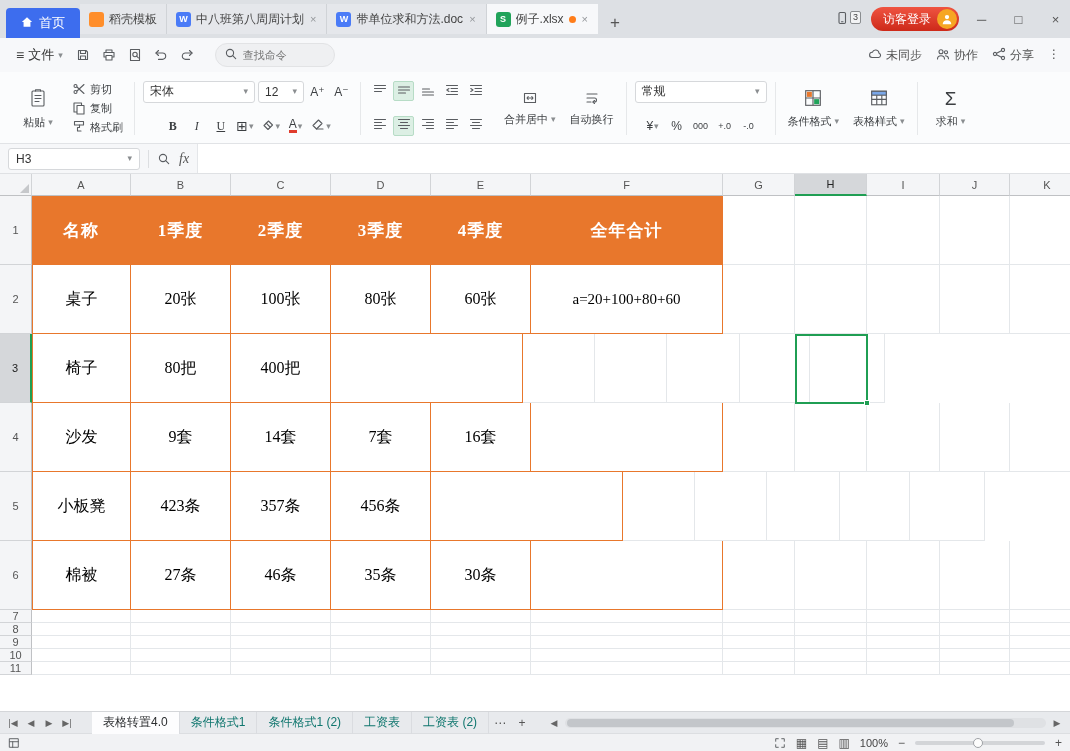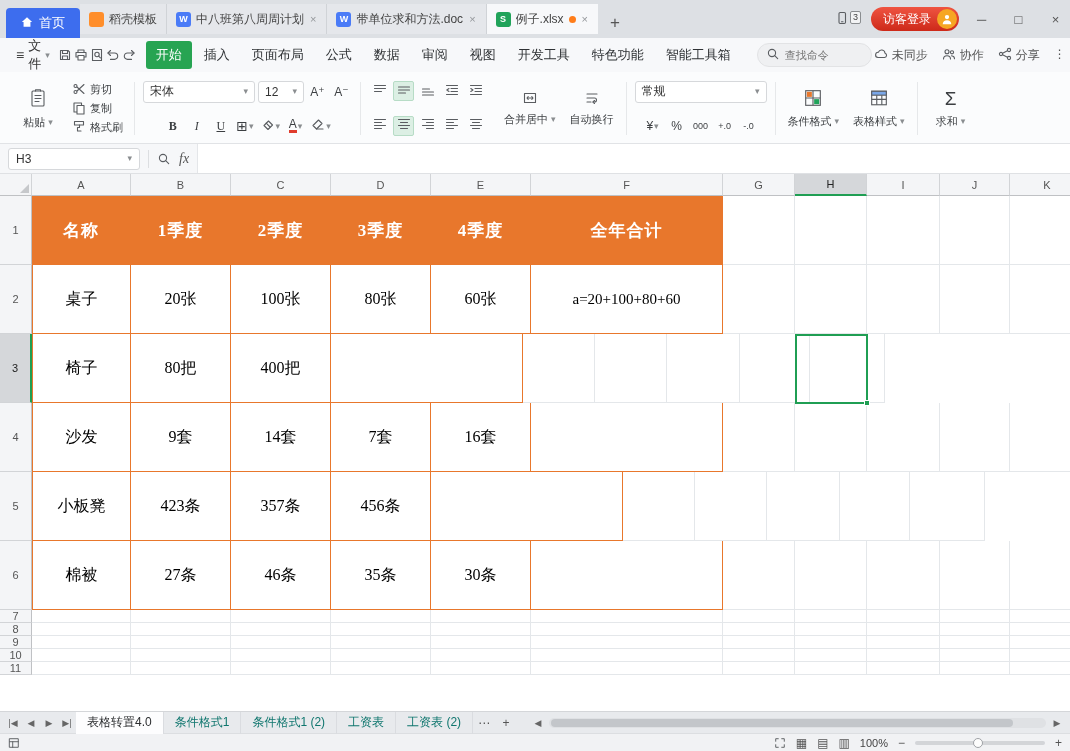--- a/index.html
+++ b/index.html
@@ -83,21 +83,21 @@
 .t-cell{border-right-color:#e8772c;border-bottom-color:#e8772c;font-family:"Liberation Serif","DejaVu Serif",serif;font-size:16px;color:#000}
 .t-left{border-left:1px solid #e8772c}
 .t-formula{font-size:15px;letter-spacing:0}
 .sel-overlay{position:absolute;left:795px;top:160px;width:73px;height:70px;border:2px solid #1f9e53;z-index:5;pointer-events:none}
 .sel-handle{position:absolute;right:-4px;bottom:-4px;width:6px;height:6px;background:#1f9e53;border:1px solid #fff}
 
 
 .sheetbar{height:22px;background:#e8eaed;border-top:1px solid #d4d6d9;display:flex;align-items:center;padding:0 4px}
 .nav{width:18px;text-align:center;color:#666;font-size:9px;flex:0 0 auto}
 .nav.wide{font-size:12px;width:22px;color:#555}
-.sheet-tabs{display:flex;align-items:stretch;height:22px;margin-left:0}
+.sheet-tabs{display:flex;align-items:stretch;height:22px;margin-left:16px}
 .sheet-tab{padding:0 11px;display:flex;align-items:center;font-size:12px;color:#0f766e;border-right:1px solid #dadce0;white-space:nowrap}
 .sheet-tab.active{background:#fdfdfe;color:#2c2e30}
 .hscroll{margin-left:12px;flex:1;height:14px;display:flex;align-items:center;gap:2px;min-width:120px}
 .hs-track{flex:1;height:10px;background:#dfe1e4;border-radius:5px;position:relative}
 .hs-thumb{position:absolute;left:2px;top:1px;height:8px;width:93%;background:#c3c6ca;border-radius:4px}
 
 
 .statusbar{height:18px;background:#f1f2f4;border-top:1px solid #dcdee1;display:flex;align-items:center;padding:0 8px;font-size:11px;color:#555}
 .sb-right{margin-left:auto;display:flex;align-items:center;gap:10px}
 .sic{display:flex;align-items:center}
@@ -194,32 +194,20 @@
         <path d="M4.5 2.5 2 5l2.5 2.5"></path>
         <path d="M2 5h6.5a3.2 3.2 0 1 1 0 6.4H4.5"></path>
       </svg>
     </i>
   <i class="mic">
       <svg width="14" height="14" viewBox="0 0 14 14" fill="none" stroke="#5a5d61" stroke-width="1.1" stroke-linecap="round" stroke-linejoin="round">
         <path d="M9.5 2.5 12 5 9.5 7.5"></path>
         <path d="M12 5H5.5a3.2 3.2 0 1 0 0 6.4H9.5"></path>
       </svg>
     </i>
-  <div id="menu-items" class="menu-items">
-      <div class="menu-item active">开始</div>
-      <div class="menu-item">插入</div>
-      <div class="menu-item">页面布局</div>
-      <div class="menu-item">公式</div>
-      <div class="menu-item">数据</div>
-      <div class="menu-item">审阅</div>
-      <div class="menu-item">视图</div>
-      <div class="menu-item">开发工具</div>
-      <div class="menu-item">特色功能</div>
-      <div class="menu-item">智能工具箱</div>
-    </div>
   <div class="searchbox">
     <span><svg width="14" height="14" viewBox="0 0 14 14" fill="none" stroke="#5a5d61" stroke-width="1.1" stroke-linecap="round" stroke-linejoin="round">
           <circle cx="6" cy="6" r="3.6"></circle>
           <path d="M8.7 8.7l3 3"></path>
         </svg></span>
     <input placeholder="查找命令" style="">
   </div>
   <div class="mb-right">
     <div class="mb-item">
       <span><svg width="14" height="14" viewBox="0 0 14 14" fill="none" stroke="#5a5d61" stroke-width="1.1" stroke-linecap="round" stroke-linejoin="round">

